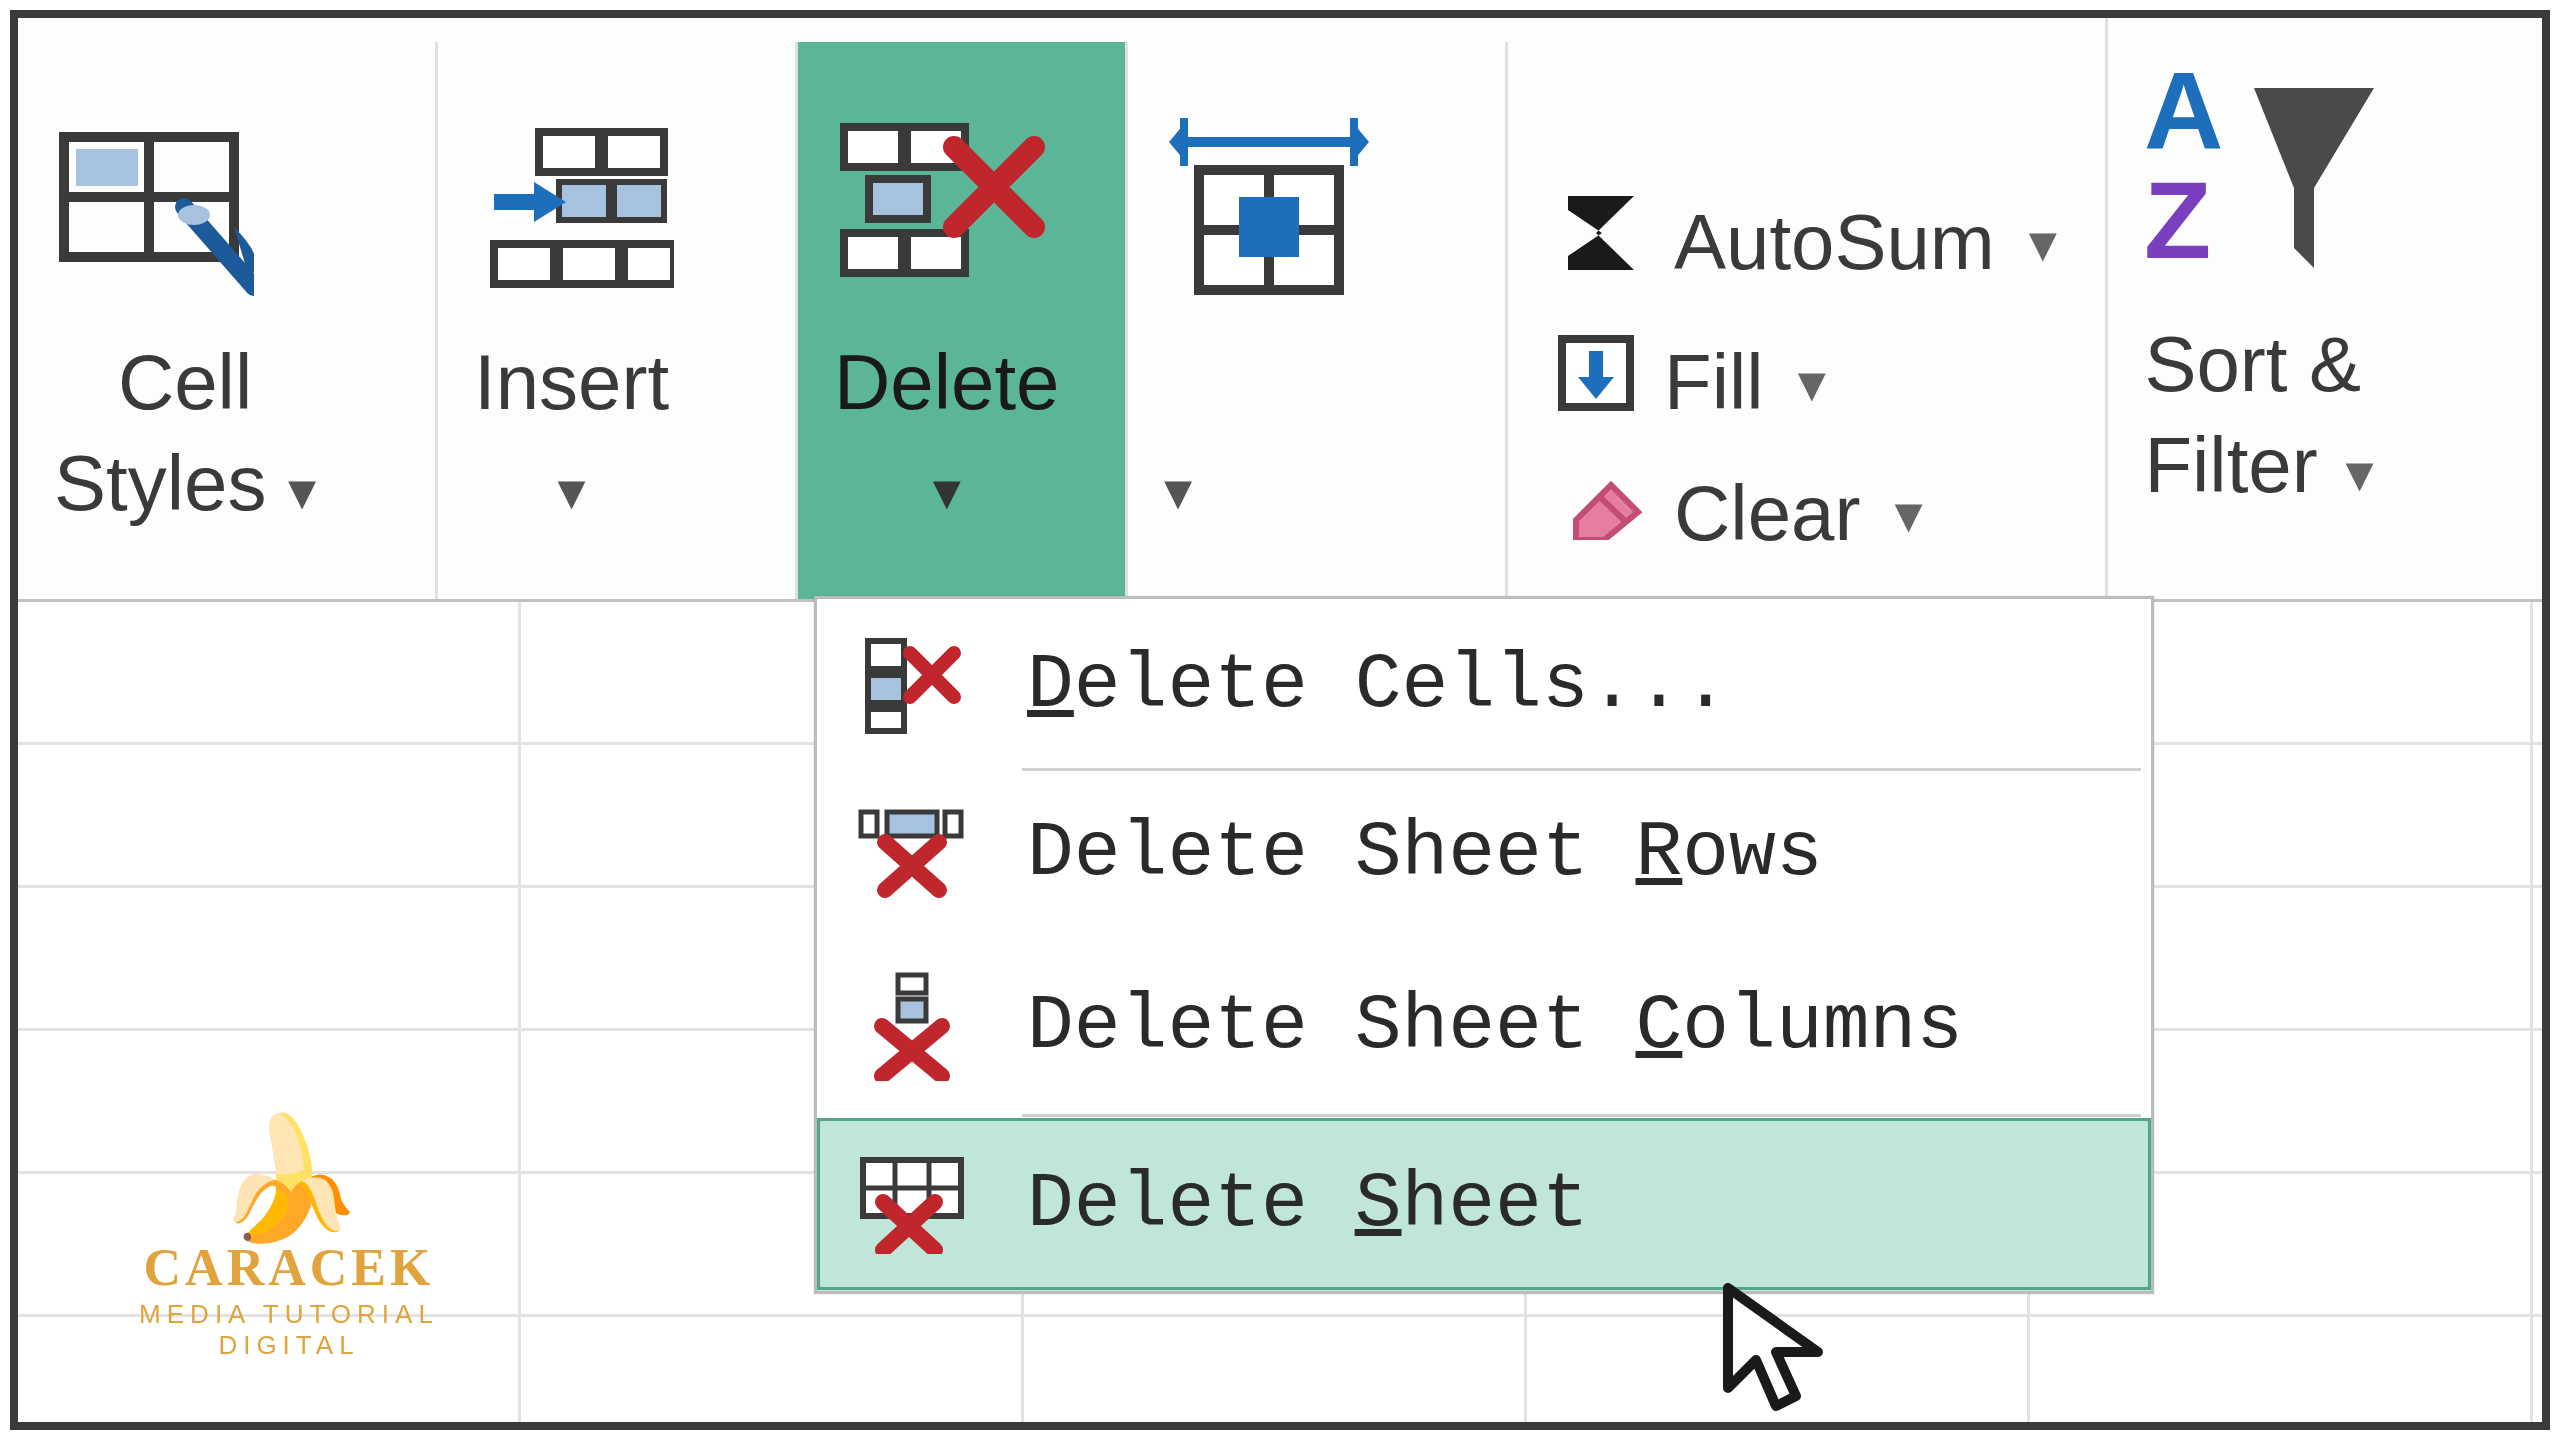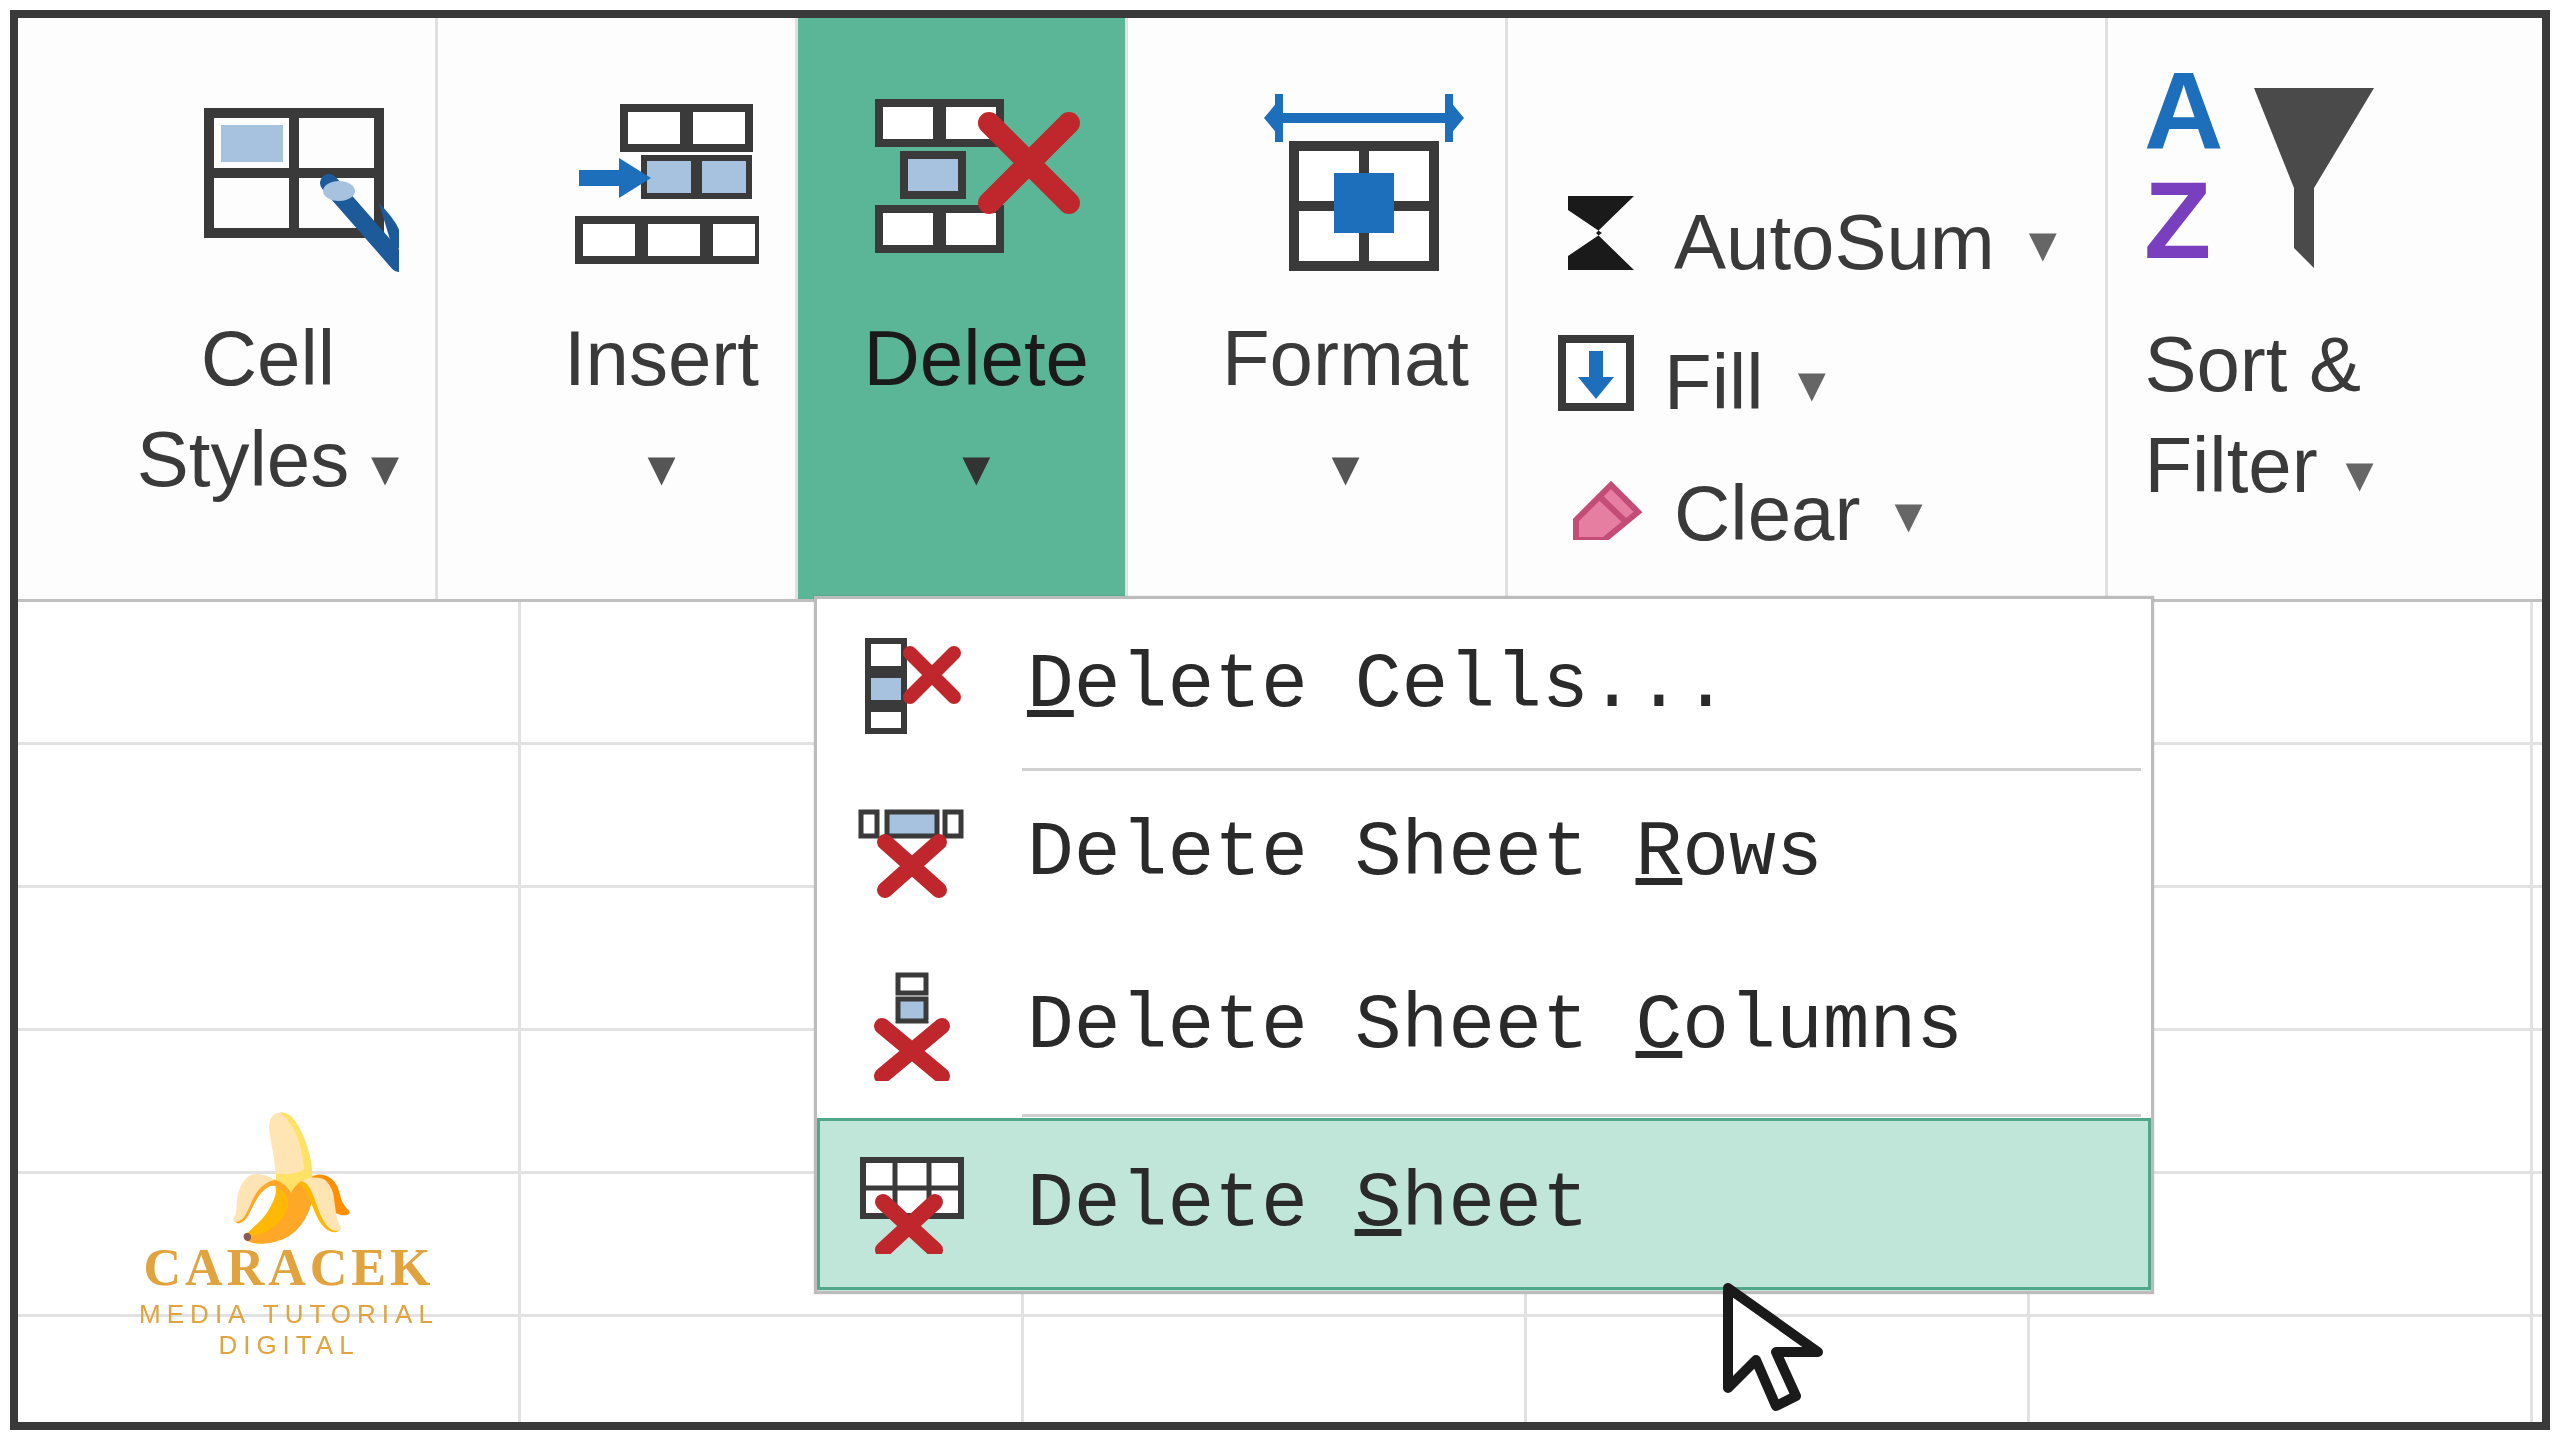--- a/index.html
+++ b/index.html
@@ -24,27 +24,28 @@
     display: flex;
     align-items: stretch;
     height: 584px;
     border-bottom: 3px solid #c0c0c0;
     background: #fdfdfd;
     position: relative;
   }
   .rb-btn {
     display: flex;
     flex-direction: column;
-    align-items: flex-end;
+    align-items: flex-start;
     justify-content: flex-start;
     padding: 60px 36px 20px 36px;
     border-right: 3px solid #e0e0e0;
     font-size: 78px;
     color: #3a3a3a;
     position: relative;
+    margin-top: 24px;
   }
   .rb-btn .icon-wrap {
     height: 220px;
     display: flex;
     align-items: center;
     justify-content: center;
   }
   .rb-btn .label-wrap {
     text-align: center;
     line-height: 1.3;
@@ -278,21 +279,21 @@
           <path d="M190 12 L205 30 L190 48 Z" fill="#1d6fbb"></path>
           <line x1="20" y1="6" x2="20" y2="54" stroke="#1d6fbb" stroke-width="8"></line>
           <line x1="190" y1="6" x2="190" y2="54" stroke="#1d6fbb" stroke-width="8"></line>
           <rect x="35" y="58" width="140" height="120" fill="#fff" stroke="#3a3a3a" stroke-width="10"></rect>
           <line x1="105" y1="58" x2="105" y2="178" stroke="#3a3a3a" stroke-width="10"></line>
           <line x1="35" y1="118" x2="175" y2="118" stroke="#3a3a3a" stroke-width="10"></line>
           <rect x="75" y="85" width="60" height="60" fill="#1d6fbb"></rect>
         </svg>
       </div>
       <div class="label-wrap">
-        <span>Format</span><br>
+        <br>
         <span class="caret">▾</span>
       </div>
     </div>
 
     <div class="editing-group">
       <div class="ed-row">
         <span>
           <svg width="90" height="90" viewBox="0 0 90 90">
             <path d="M12 8 H78 L40 45 L78 82 H12 V68 L46 45 L12 22 Z" fill="#1a1a1a"></path>
           </svg>

